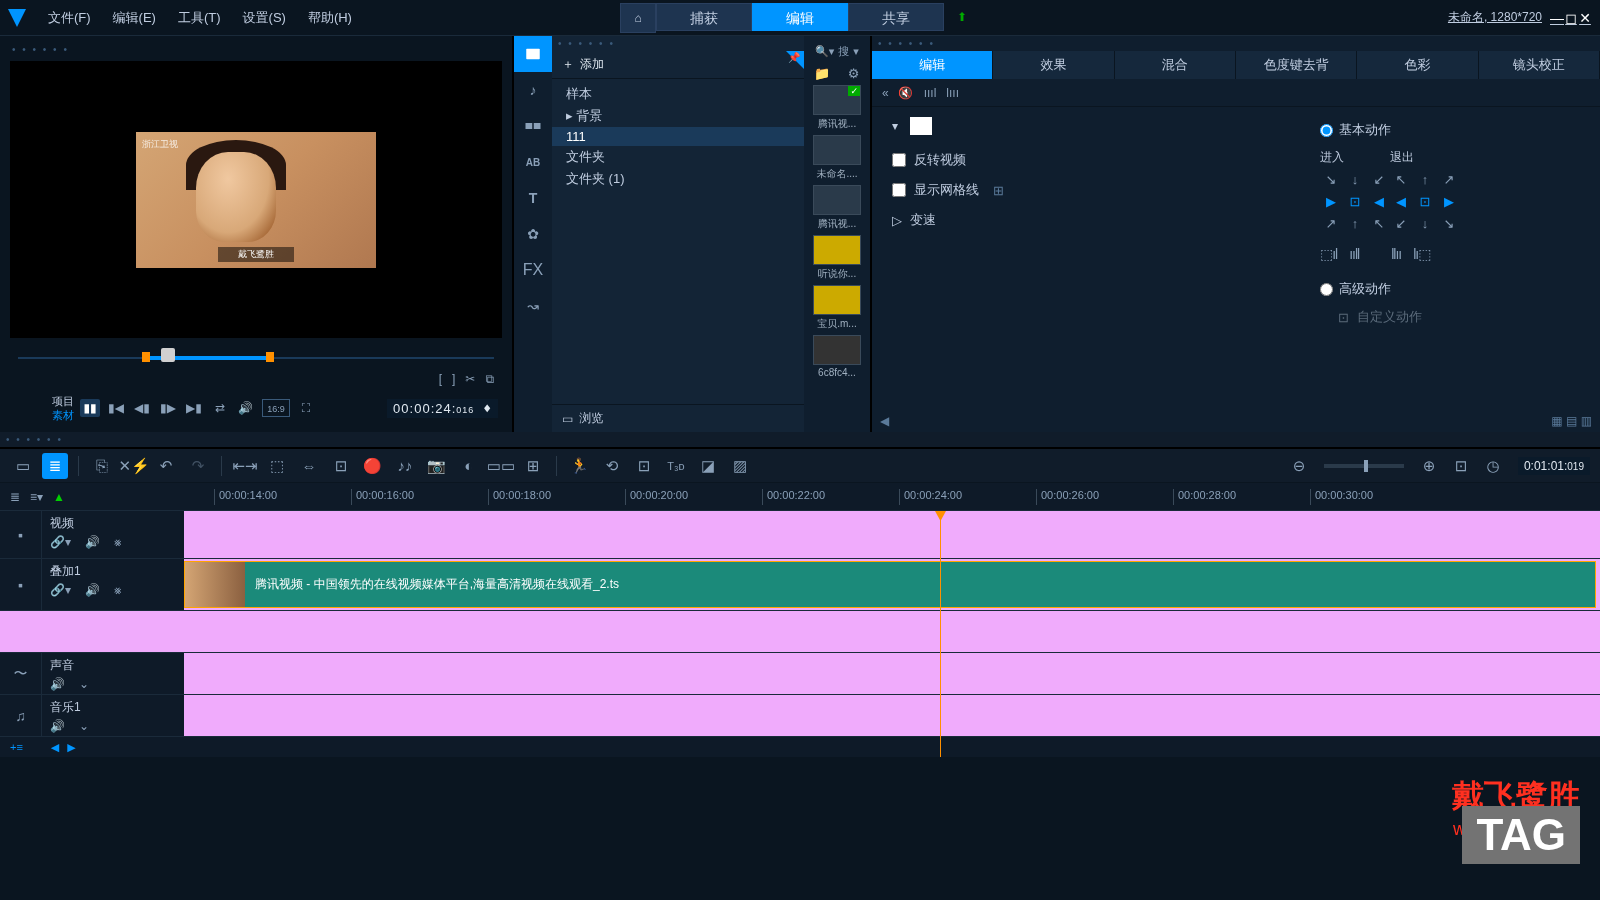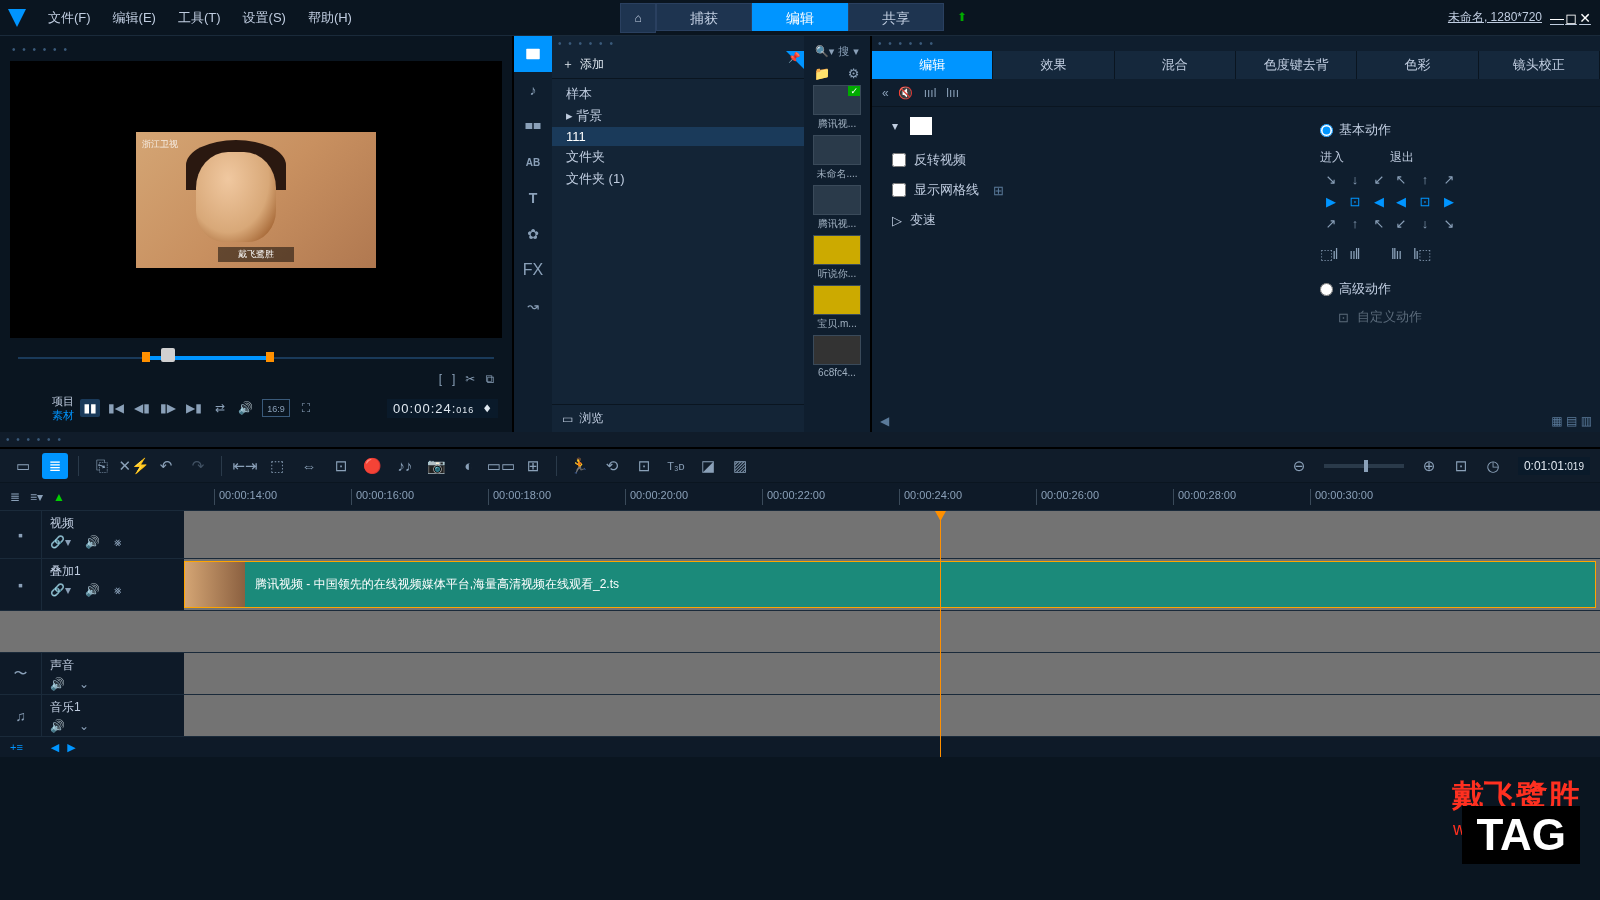--- a/index.html
+++ b/index.html
@@ -100,30 +100,30 @@
 .rtick { position:absolute; top:6px; color:#8aa0b8; font-size:11px; border-left:1px solid #3a4a5a; padding-left:4px; height:16px; }
 .playhead { position:absolute; left:940px; top:0; bottom:0; width:1px; background:#ff9000; z-index:5; pointer-events:none; }
 .playhead::before { content:''; position:absolute; top:0; left:-5px; width:11px; height:10px; background:#ff9000; clip-path:polygon(0 0,100% 0,50% 100%); }
 .tracks { flex:1; position:relative; overflow:hidden; }
 .track { height:42px; display:flex; border-bottom:1px solid #1a2a3a; }
 .trackhead { width:184px; display:flex; background:#0e1a28; }
 .trackicon { width:42px; display:flex; align-items:center; justify-content:center; color:#8aa0b8; font-size:14px; border-right:1px solid #1a2a3a; }
 .trackinfo { flex:1; padding:4px 8px; }
 .trackname { font-size:12px; color:#c0cde0; }
 .trackctrl { display:flex; gap:14px; color:#8aa0b8; font-size:12px; margin-top:3px; }
-.trackbody { flex:1; position:relative; background:#737373; }
+.trackbody { flex:1; position:relative; background:#f0abfc; }
 .clip { position:absolute; top:2px; bottom:2px; left:0; right:4px; background:#1b8a7a; border:1px solid #ffa500; display:flex; align-items:center; }
 .clipthumb { width:60px; height:100%; background:linear-gradient(90deg,#d4a574,#8b6040); }
 .cliptext { color:#fff; font-size:12px; padding:0 10px; }
 .bottombar { height:20px; display:flex; align-items:center; padding:0 10px; gap:8px; color:#0095ff; font-size:11px; }
 
 .watermark { position:absolute; right:20px; bottom:60px; text-align:center; z-index:20; }
 .watermark .l1 { font-size:32px; font-weight:bold; color:#ff3020; font-family:SimHei,sans-serif; }
 .watermark .l2 { font-size:18px; color:#ff3020; }
-.tag { position:absolute; right:20px; bottom:36px; background:#000000; color:#fff; font-size:44px; font-weight:bold; padding:4px 14px; font-family:Arial; z-index:20; }
+.tag { position:absolute; right:20px; bottom:36px; background:#737373; color:#fff; font-size:44px; font-weight:bold; padding:4px 14px; font-family:Arial; z-index:20; }
 </style>
 </head>
 <body>
 
 <div class="titlebar">
   <div class="logo"></div>
   <div class="menubar">
     <span>文件(F)</span>
     <span>编辑(E)</span>
     <span>工具(T)</span>

